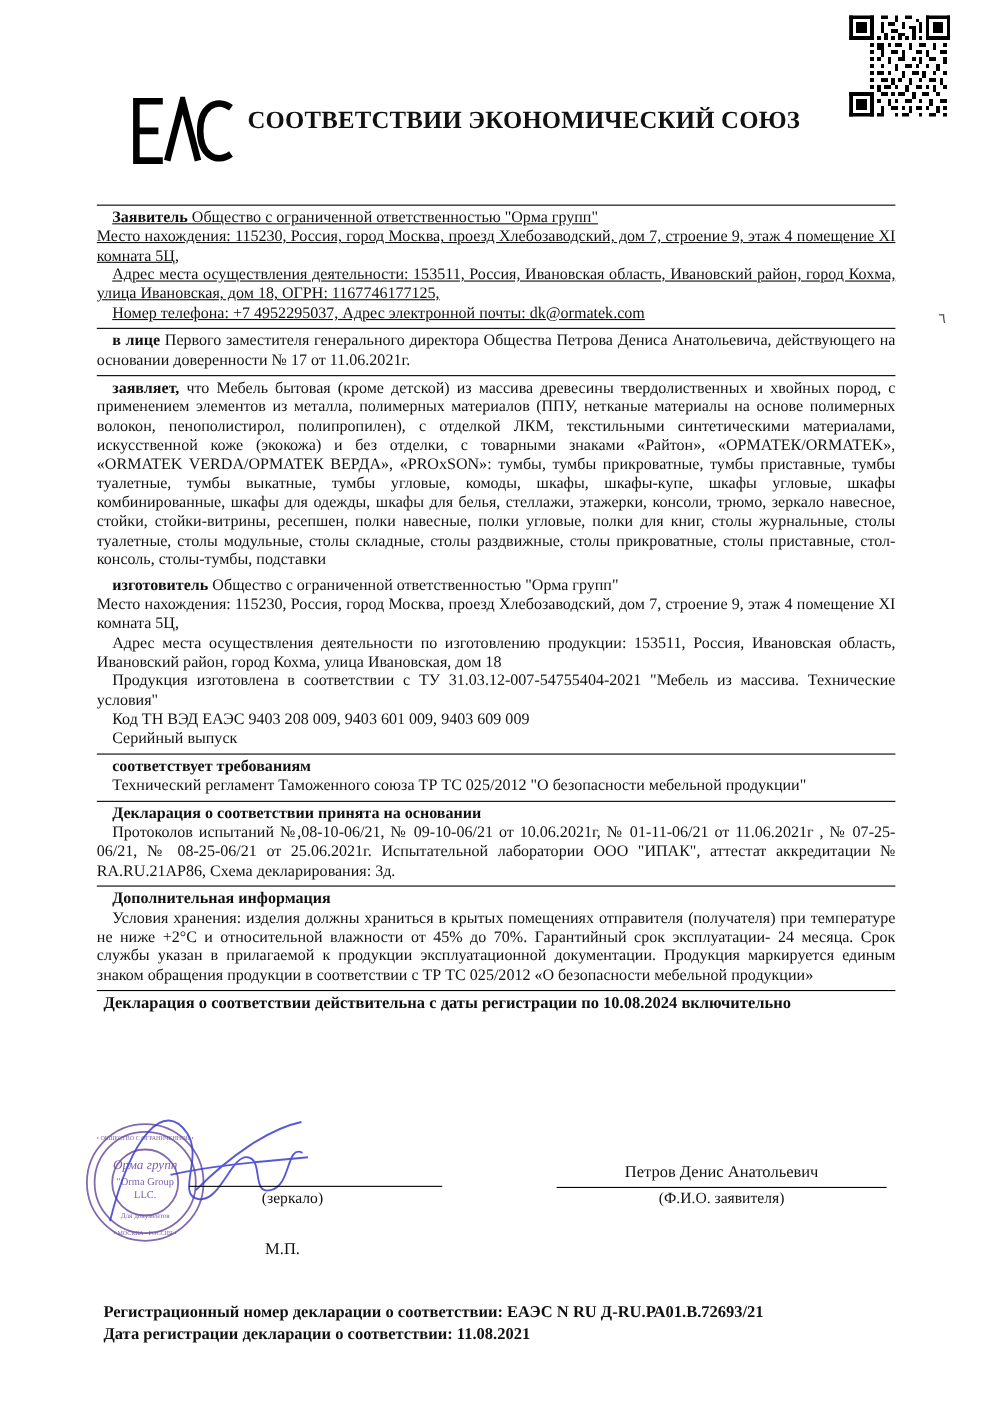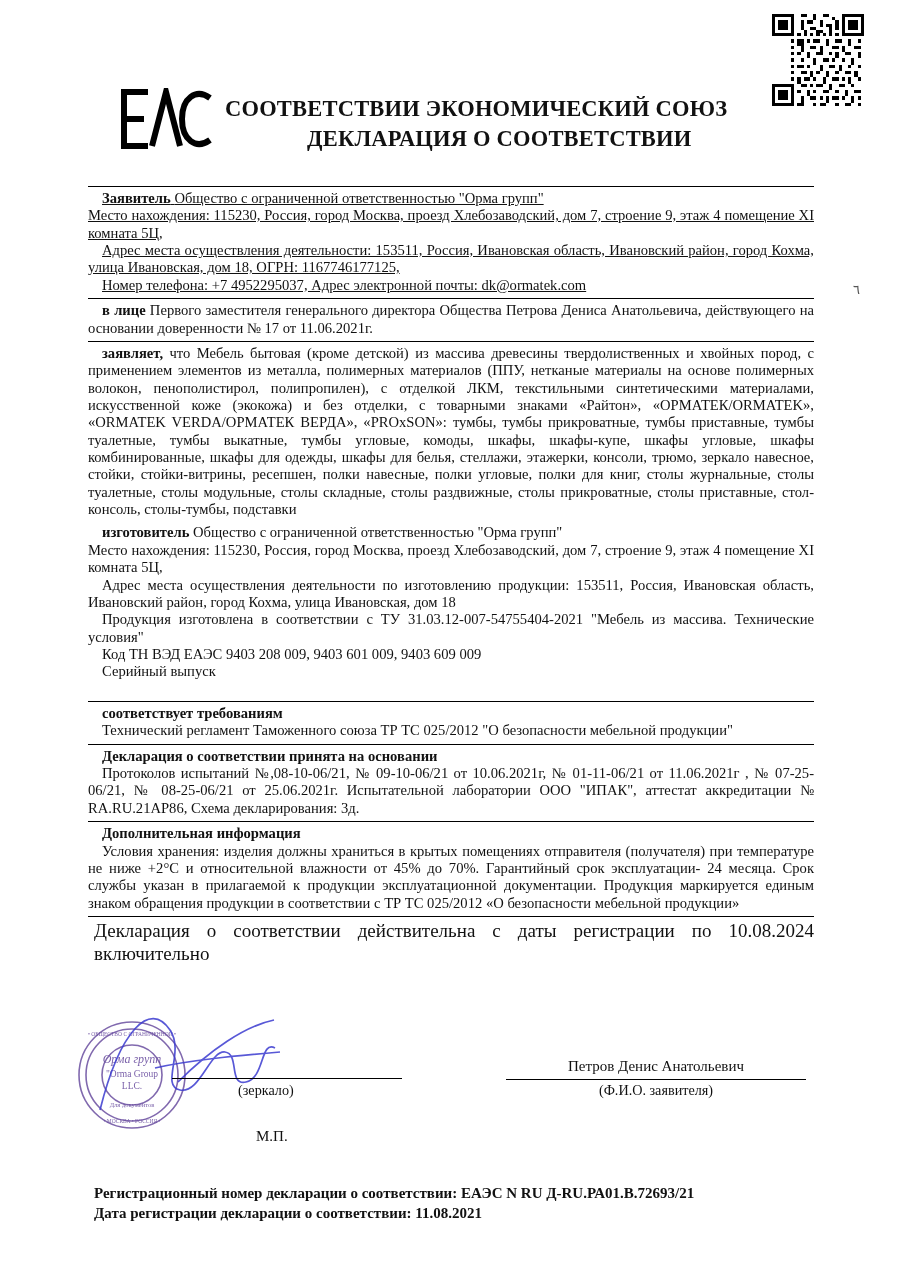--- a/index.html
+++ b/index.html
@@ -112,21 +112,21 @@
     border-bottom: 1.2px solid #000;
   }
   .sign-cap-left {
     position: absolute;
     left: 150px;
     top: 42px;
     font-size: 14.2px;
   }
   .mp {
     position: absolute;
-    left: 168px;
+    left: 153px;
     top: 88px;
     font-size: 15px;
   }
   .sign-name {
     position: absolute;
     left: 418px;
     top: 18px;
     width: 300px;
     text-align: center;
     font-size: 15px;
@@ -173,22 +173,22 @@
     width: 726px;
   }
   .footer p {
     font-weight: bold;
     font-size: 15px;
     line-height: 1.3;
     text-align: left;
     padding-left: 6px;
   }
   .validity {
-    font-weight: normal;
-    font-size: 19px;
+    font-weight: bold;
+    font-size: 15px;
     padding-left: 6px;
   }
   .smallmark {
     position: absolute;
     right: 40px;
     top: 282px;
     font-size: 13px;
     color: #555;
   }
 </style>
@@ -332,21 +332,20 @@
       <g fill="none" stroke="#000" stroke-width="6">
         <path d="M30 4 H6 V31 H26 M6 31 V58 H30"></path>
         <path d="M62 58 L48 4 L34 58"></path>
         <path d="M92 10 C78 0 64 10 64 31 C64 52 78 62 92 52"></path>
       </g>
     </svg>
   </div>
 
   <div class="title-block">
     <div class="title-1">СООТВЕТСТВИИ ЭКОНОМИЧЕСКИЙ СОЮЗ</div>
-    <div class="title-2">ДЕКЛАРАЦИЯ О СООТВЕТСТВИИ</div>
   </div>
 
   <span class="smallmark">٦</span>
 
   <div class="body-area">
 
     <div class="sec first">
       <p class="ind"><b>Заявитель</b> <span>Общество с ограниченной ответственностью "Орма групп"</span></p>
       <p>Место нахождения: 115230, Россия, город Москва, проезд Хлебозаводский, дом 7, строение 9, этаж 4 помещение XI комната 5Ц,</p>
       <p class="ind">Адрес места осуществления деятельности: 153511, Россия, Ивановская область, Ивановский район, город Кохма, улица Ивановская, дом 18, ОГРН: 1167746177125,</p>
@@ -363,21 +362,21 @@
 
     <div style="padding-top:2px">
       <p class="ind"><b>изготовитель</b> <span>Общество с ограниченной ответственностью "Орма групп"</span></p>
       <p>Место нахождения: 115230, Россия, город Москва, проезд Хлебозаводский, дом 7, строение 9, этаж 4 помещение XI комната 5Ц,</p>
       <p class="ind">Адрес места осуществления деятельности по изготовлению продукции: 153511, Россия, Ивановская область, Ивановский район, город Кохма, улица Ивановская, дом 18</p>
       <p class="ind">Продукция изготовлена в соответствии с ТУ 31.03.12-007-54755404-2021 "Мебель из массива. Технические условия"</p>
       <p class="ind nojust">Код ТН ВЭД ЕАЭС  9403 208 009, 9403 601 009, 9403 609 009</p>
       <p class="ind nojust">Серийный выпуск</p>
     </div>
 
-    <div class="sec" style="margin-top:20px">
+    <div class="sec" style="margin-top:4px">
       <p class="sec-title ind">соответствует требованиям</p>
       <p class="ind">Технический регламент Таможенного союза ТР ТС 025/2012 "О безопасности мебельной продукции"</p>
     </div>
 
     <div class="sec">
       <p class="sec-title ind">Декларация о соответствии принята на основании</p>
       <p class="ind">Протоколов испытаний №,08-10-06/21, № 09-10-06/21 от 10.06.2021г, № 01-11-06/21 от 11.06.2021г , № 07-25-06/21, № 08-25-06/21 от 25.06.2021г. Испытательной лаборатории ООО "ИПАК", аттестат аккредитации № RA.RU.21АР86, Схема декларирования: 3д.</p>
     </div>
 
     <div class="sec">

